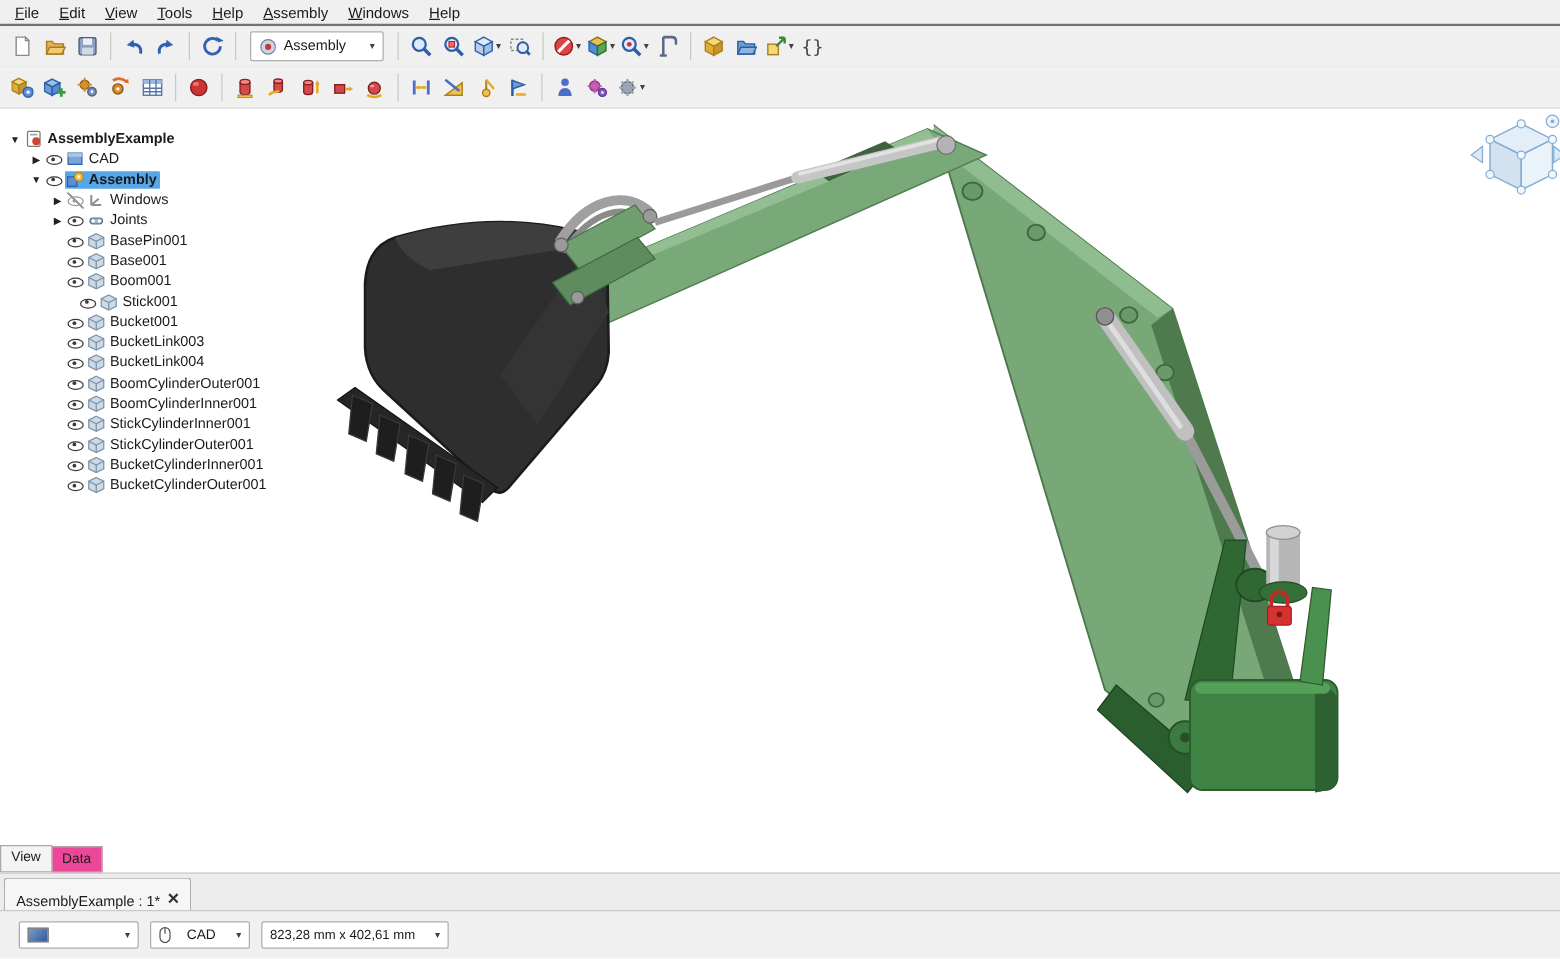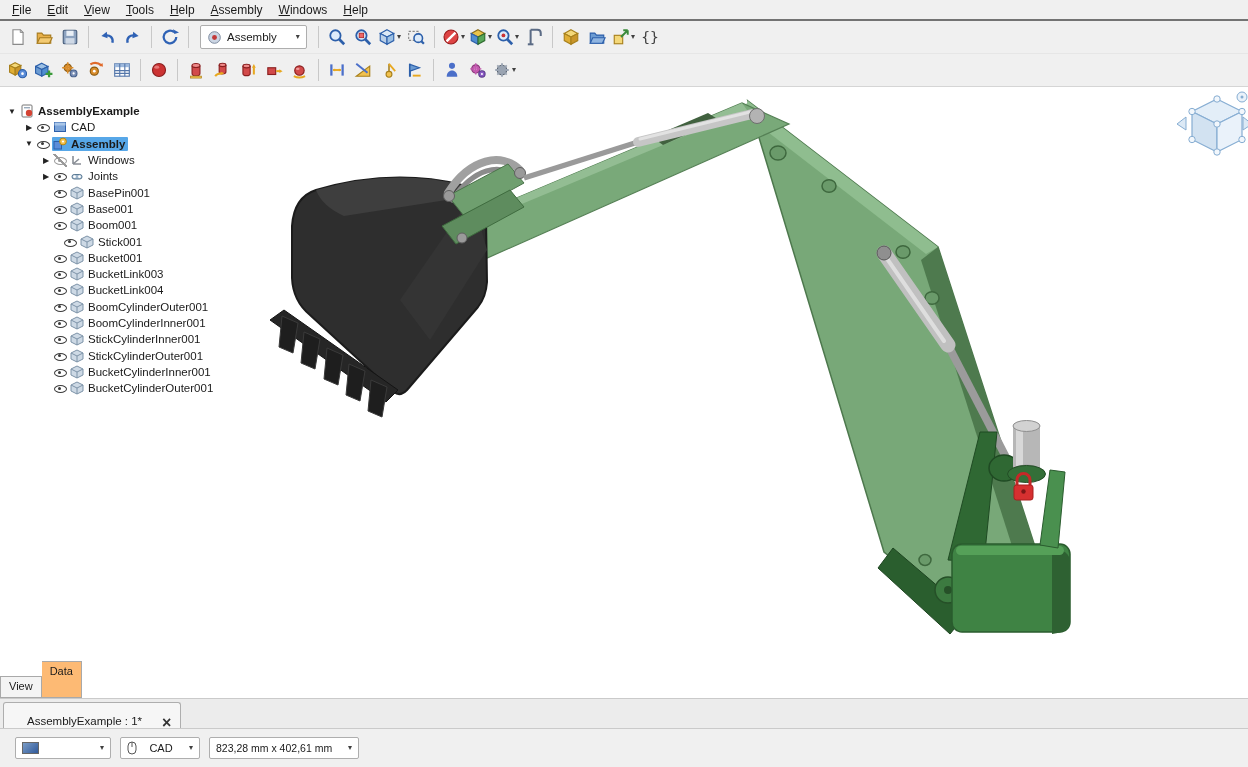--- a/index.html
+++ b/index.html
@@ -39,27 +39,27 @@
   .eye.off::after{background:#9a9a9a}
   .eye.off{background:linear-gradient(45deg,transparent 46%,#9a9a9a 46%,#9a9a9a 56%,transparent 56%)}
   .hl{display:inline-flex;align-items:center;padding:0 3px 0 1px;border-radius:1px}
   .hl.selected{background:#57a7e8}
   .tico{width:14px;height:14px;margin-right:4px;display:inline-flex}
   .tico svg{width:14px;height:14px}
   .bold{font-weight:700}
 
   
   .panel-tabs{position:absolute;left:0;bottom:0;display:flex;z-index:3;align-items:flex-end}
-  .ptab{height:37px;padding:3px 8px;font-size:11px;border:1px solid #a9a9a9;background:#fdba74}
+  .ptab{height:21px;padding:3px 8px;font-size:11px;border:1px solid #a9a9a9;background:#ec4899}
   .ptab.active{background:#f4f4f4;height:22px}
   .ptab+.ptab{border-left:none}
 
   
   .doc-tabbar{position:absolute;left:0;right:0;bottom:39px;height:30px;background:#ececec;border-top:1px solid #cacaca;display:flex;align-items:flex-end;padding-left:3px}
-  .doc-tab{height:26px;background:#f6f6f6;border:1px solid #aeaeae;border-bottom:none;border-radius:3px 3px 0 0;display:flex;align-items:flex-start;gap:14px;padding:12px 9px;font-size:11.5px}
+  .doc-tab{height:26px;background:#f6f6f6;border:1px solid #aeaeae;border-bottom:none;border-radius:3px 3px 0 0;display:flex;align-items:flex-end;gap:0;padding:0 9px;font-size:11.5px}
   .dtclose{font-size:16px;font-weight:700;color:#333;margin-left:6px;line-height:1;cursor:default}
 
   
   .statusbar{position:absolute;left:0;right:0;bottom:0;height:39px;background:#f0f0f0;border-top:1px solid #cacaca;display:flex;align-items:center;justify-content:space-between;padding:0 8px 0 6px}
   .sb-msg{font-size:11px;color:#222}
   .sb-right{display:flex;align-items:center}
   .sb-combo{height:22px;border:1px solid #aeaeae;background:#fff;display:flex;align-items:center;justify-content:space-between;padding:0 6px;gap:5px;font-size:11px;margin-left:9px;border-radius:2px}
   .swatch{width:17px;height:12px;background:linear-gradient(135deg,#7a9cc6,#30599a);border:1px solid #666;display:inline-block}
   .mouse-ico svg{width:10px;height:14px;display:block}
   .sb-combo .caret{margin-left:4px}

